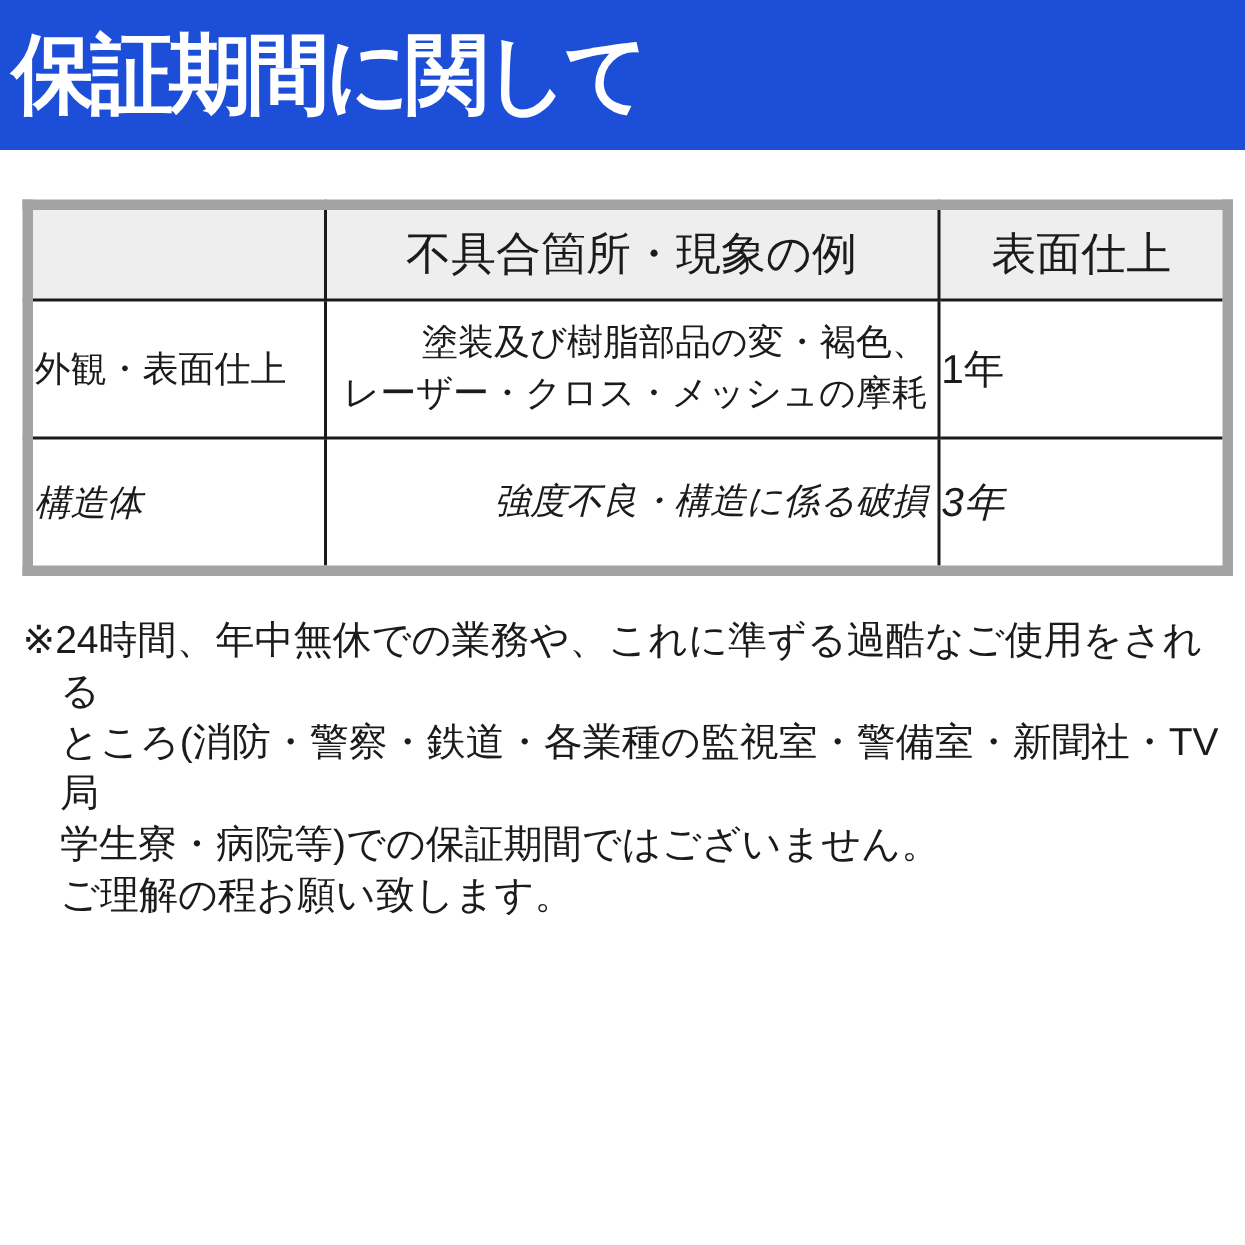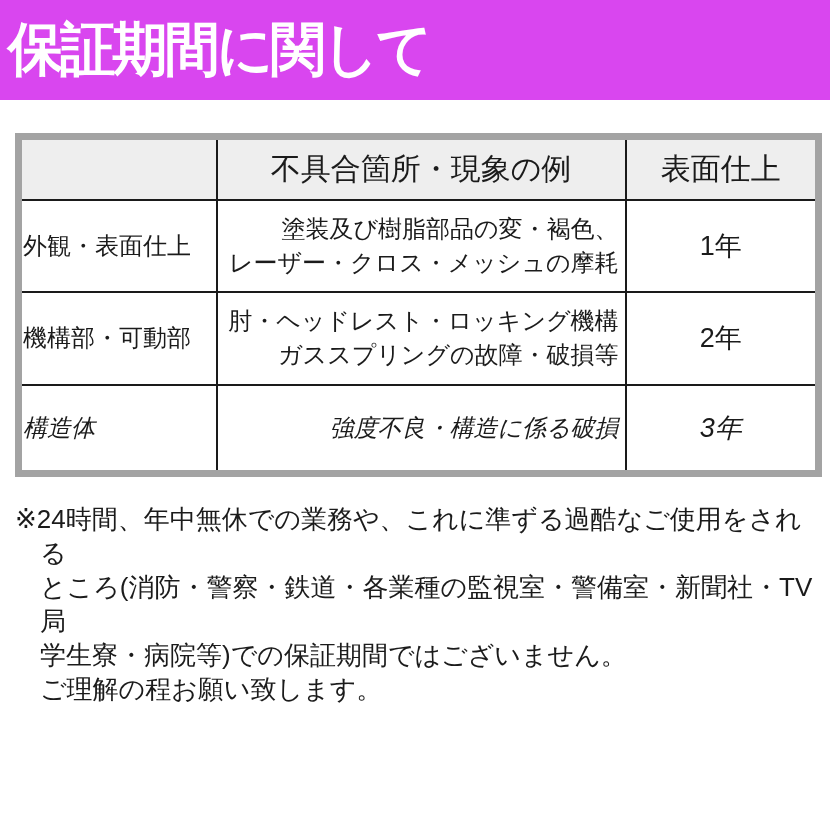--- a/index.html
+++ b/index.html
@@ -7,21 +7,21 @@
     margin: 0; padding: 0;
     width: 830px; height: 830px;
     background: #ffffff;
     font-family: "Liberation Sans", "DejaVu Sans", sans-serif;
     color: #1b1b1b;
     overflow: hidden;
   }
   
   .banner {
     width: 830px; height: 100px;
-    background: #d946ef;
+    background: #1d4ed8;
     display: flex; align-items: center;
   }
   .banner h1 {
     margin: 0 0 0 8px;
     color: #ffffff;
     font-size: 58px;
     font-weight: 900;
     letter-spacing: -3px;
     transform: scaleX(0.95);
     transform-origin: left center;
@@ -60,21 +60,20 @@
   }
   td.ex {
     font-size: 24px;
     line-height: 34px;
     padding: 0 6px 0 8px;
     white-space: pre-line;
   }
   td.ex.left   { text-align: right; }
   td.ex.center { text-align: right; }
   td.per {
-    text-align: center;
     font-size: 27px;
   }
   
   .notes { margin: 25px 12px 0 15px; }
   .note {
     margin: 0 0 7px 0;
     font-size: 26px;
     line-height: 34px;
     padding-left: 25px;
     text-indent: -25px;
@@ -101,26 +100,20 @@
       <th>表面仕上</th>
     </tr>
   </thead>
   <tbody>
     <tr class="row-1">
       <td class="cat">外観・表面仕上</td>
       <td class="ex left">塗装及び樹脂部品の変・褐色、
 レーザー・クロス・メッシュの摩耗</td>
       <td class="per">1年</td>
     </tr>
-    <tr class="row-2">
-      <td class="cat">機構部・可動部</td>
-      <td class="ex left">肘・ヘッドレスト・ロッキング機構
-ガススプリングの故障・破損等</td>
-      <td class="per">2年</td>
-    </tr>
     <tr class="row-3">
       <td class="cat">構造体</td>
       <td class="ex center">強度不良・構造に係る破損</td>
       <td class="per">3年</td>
     </tr>
   </tbody>
 </table>
 
 <section class="notes">
   <p class="note">※24時間、年中無休での業務や、これに準ずる過酷なご使用をされる

